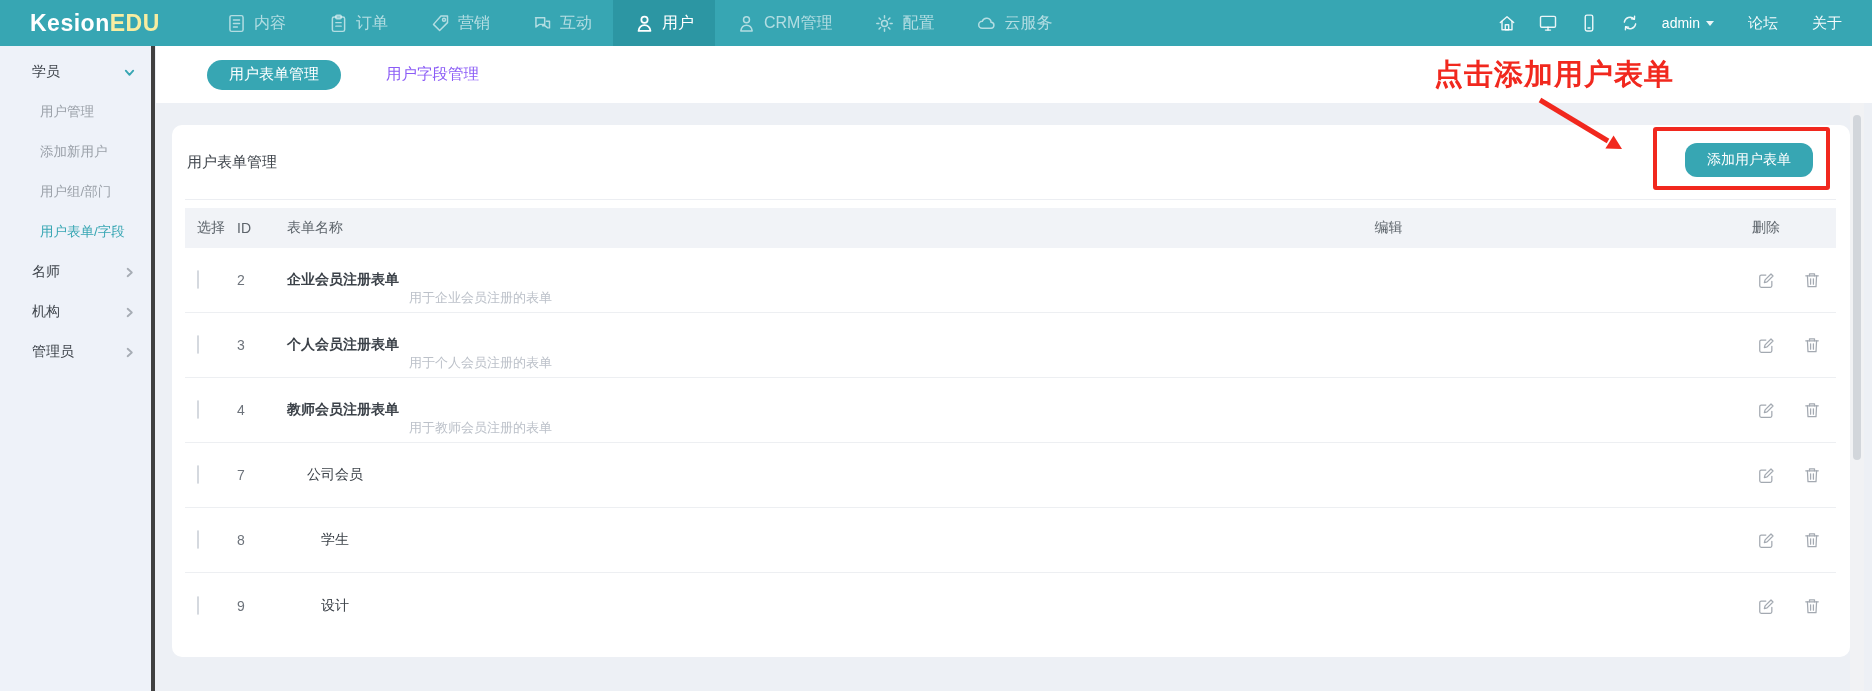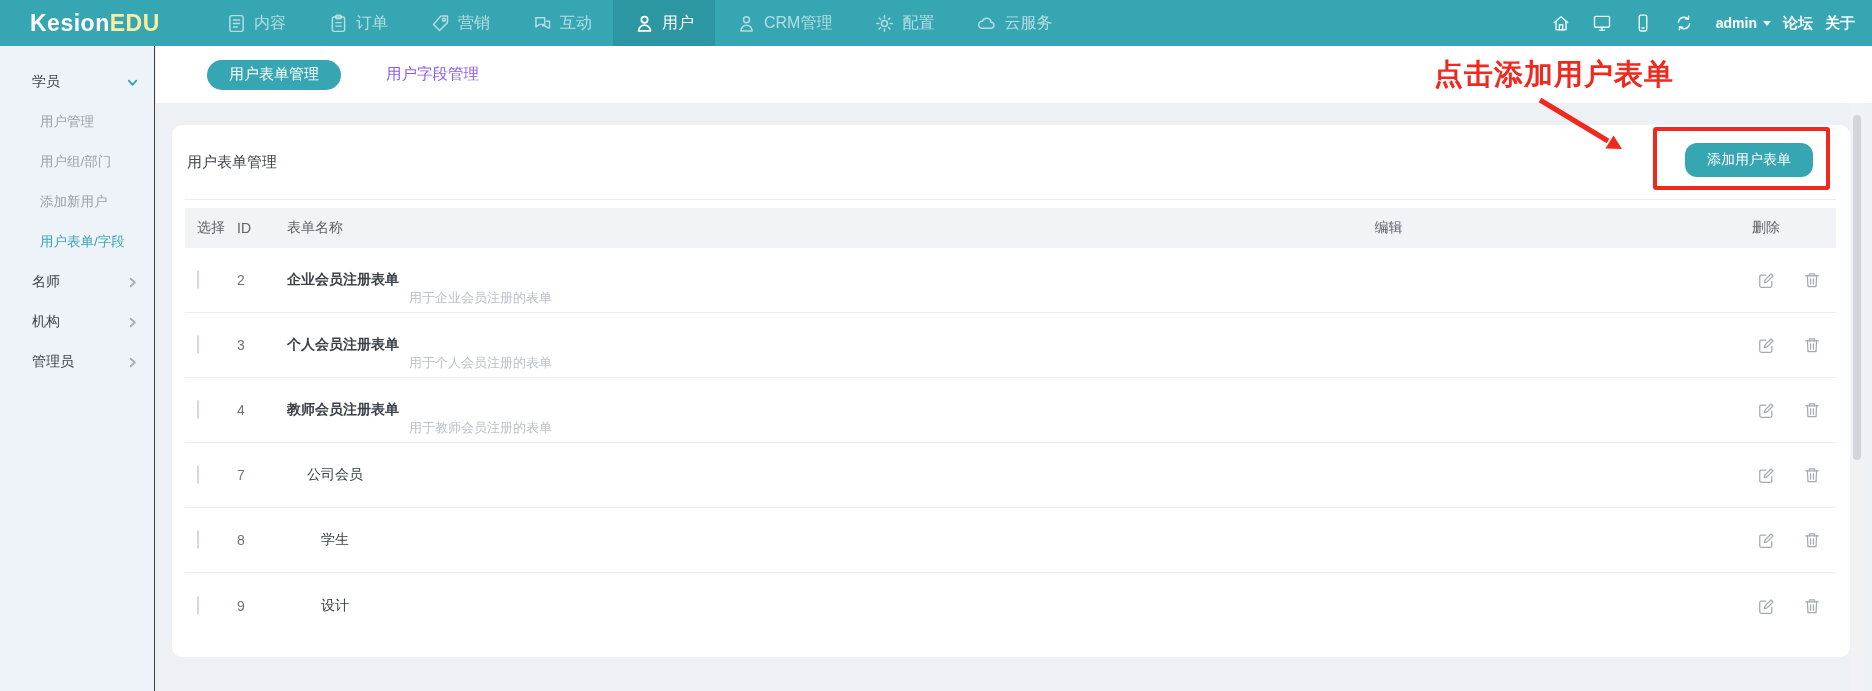--- a/index.html
+++ b/index.html
@@ -10,29 +10,29 @@
   
   .navbar { position:absolute; left:0; top:0; width:1872px; height:46px; background:#37a6b3; display:flex; align-items:stretch; z-index:5; }
   .logo { display:flex; align-items:center; padding:0 0 0 30px; width:205px; font-size:23px; font-weight:bold; letter-spacing:.5px; }
   .logo .lp { color:#ffffff; }
   .logo .la { color:#f8eda1; }
   .nav-items { display:flex; align-items:stretch; }
   .nav-item { display:flex; align-items:center; padding:0 21px; color:rgba(255,255,255,.62); font-size:16px; cursor:pointer; }
   .nav-item .nicon { width:21px; height:21px; margin-right:7px; }
   .nav-item .nicon svg { width:21px; height:21px; }
   .nav-item.active { background:#2c96a3; color:#ffffff; }
-  .nav-right { margin-left:auto; display:flex; align-items:center; padding-right:17px; color:rgba(255,255,255,.85);font-weight:bold; }
+  .nav-right { margin-left:auto; display:flex; align-items:center; padding-right:30px; color:rgba(255,255,255,.85); }
   .nav-right .ricon { width:20px; height:20px; margin-left:21px; color:rgba(255,255,255,.9); cursor:pointer; }
   .nav-right .ricon svg { width:20px; height:20px; }
   .admin-box { display:flex; align-items:center; margin-left:22px; font-size:14px; color:#ffffff; cursor:pointer; }
   .caret { width:0; height:0; border-left:4.5px solid transparent; border-right:4.5px solid transparent; border-top:5px solid rgba(255,255,255,.9); margin-left:6px; }
-  .nav-link { margin-left:12px; font-size:15px; color:rgba(255,255,255,.95); cursor:pointer; }
-
-  
-  .sidebar { position:absolute; left:0; top:46px; width:155px; height:645px; background:#eef2f9; border-right:1px solid #404040; padding-top:16px; z-index:2; }
+  .nav-link { margin-left:34px; font-size:15px; color:rgba(255,255,255,.95); cursor:pointer; }
+
+  
+  .sidebar { position:absolute; left:0; top:46px; width:155px; height:645px; background:#eef2f9; border-right:4px solid #404040; padding-top:6px; z-index:2; }
   .sb-group-header { height:40px; display:flex; align-items:center; padding:0 15px 0 32px; font-size:14px; color:#3e444b; cursor:pointer; }
   .sb-group-header .spacer { flex:1; }
   .sb-chevron { width:13px; height:13px; color:#37a6b3; }
   .sb-chevron.gray { color:#a7adb5; }
   .sb-chevron svg { width:13px; height:13px; stroke-width:2; }
   .sb-sub { height:40px; display:flex; align-items:center; padding-left:40px; font-size:13.5px; color:#9ba1a9; cursor:pointer; }
   .sb-sub.active { color:#37a6b3; }
 
   
   .tabbar { position:absolute; left:156px; top:46px; width:1716px; height:57px; background:#ffffff; display:flex; align-items:center; z-index:1; }
@@ -200,22 +200,22 @@
     <div class="sb-group-header">
       <span>学员</span>
       <span class="spacer"></span>
       <span class="sb-chevron">
         <svg class="ic" viewBox="0 0 14 14">
           <polyline points="3,5 7,9.5 11,5"></polyline>
         </svg>
       </span>
     </div>
     <div class="sb-sub">用户管理</div>
+    <div class="sb-sub">添加新用户</div>
     <div class="sb-sub">用户组/部门</div>
-    <div class="sb-sub">添加新用户</div>
     <div class="sb-sub active">用户表单/字段</div>
     <div class="sb-group-header">
       <span>名师</span>
       <span class="spacer"></span>
       <span class="sb-chevron gray">
         <svg class="ic" viewBox="0 0 14 14">
           <polyline points="5,3 9.5,7 5,11"></polyline>
         </svg>
       </span>
     </div>

